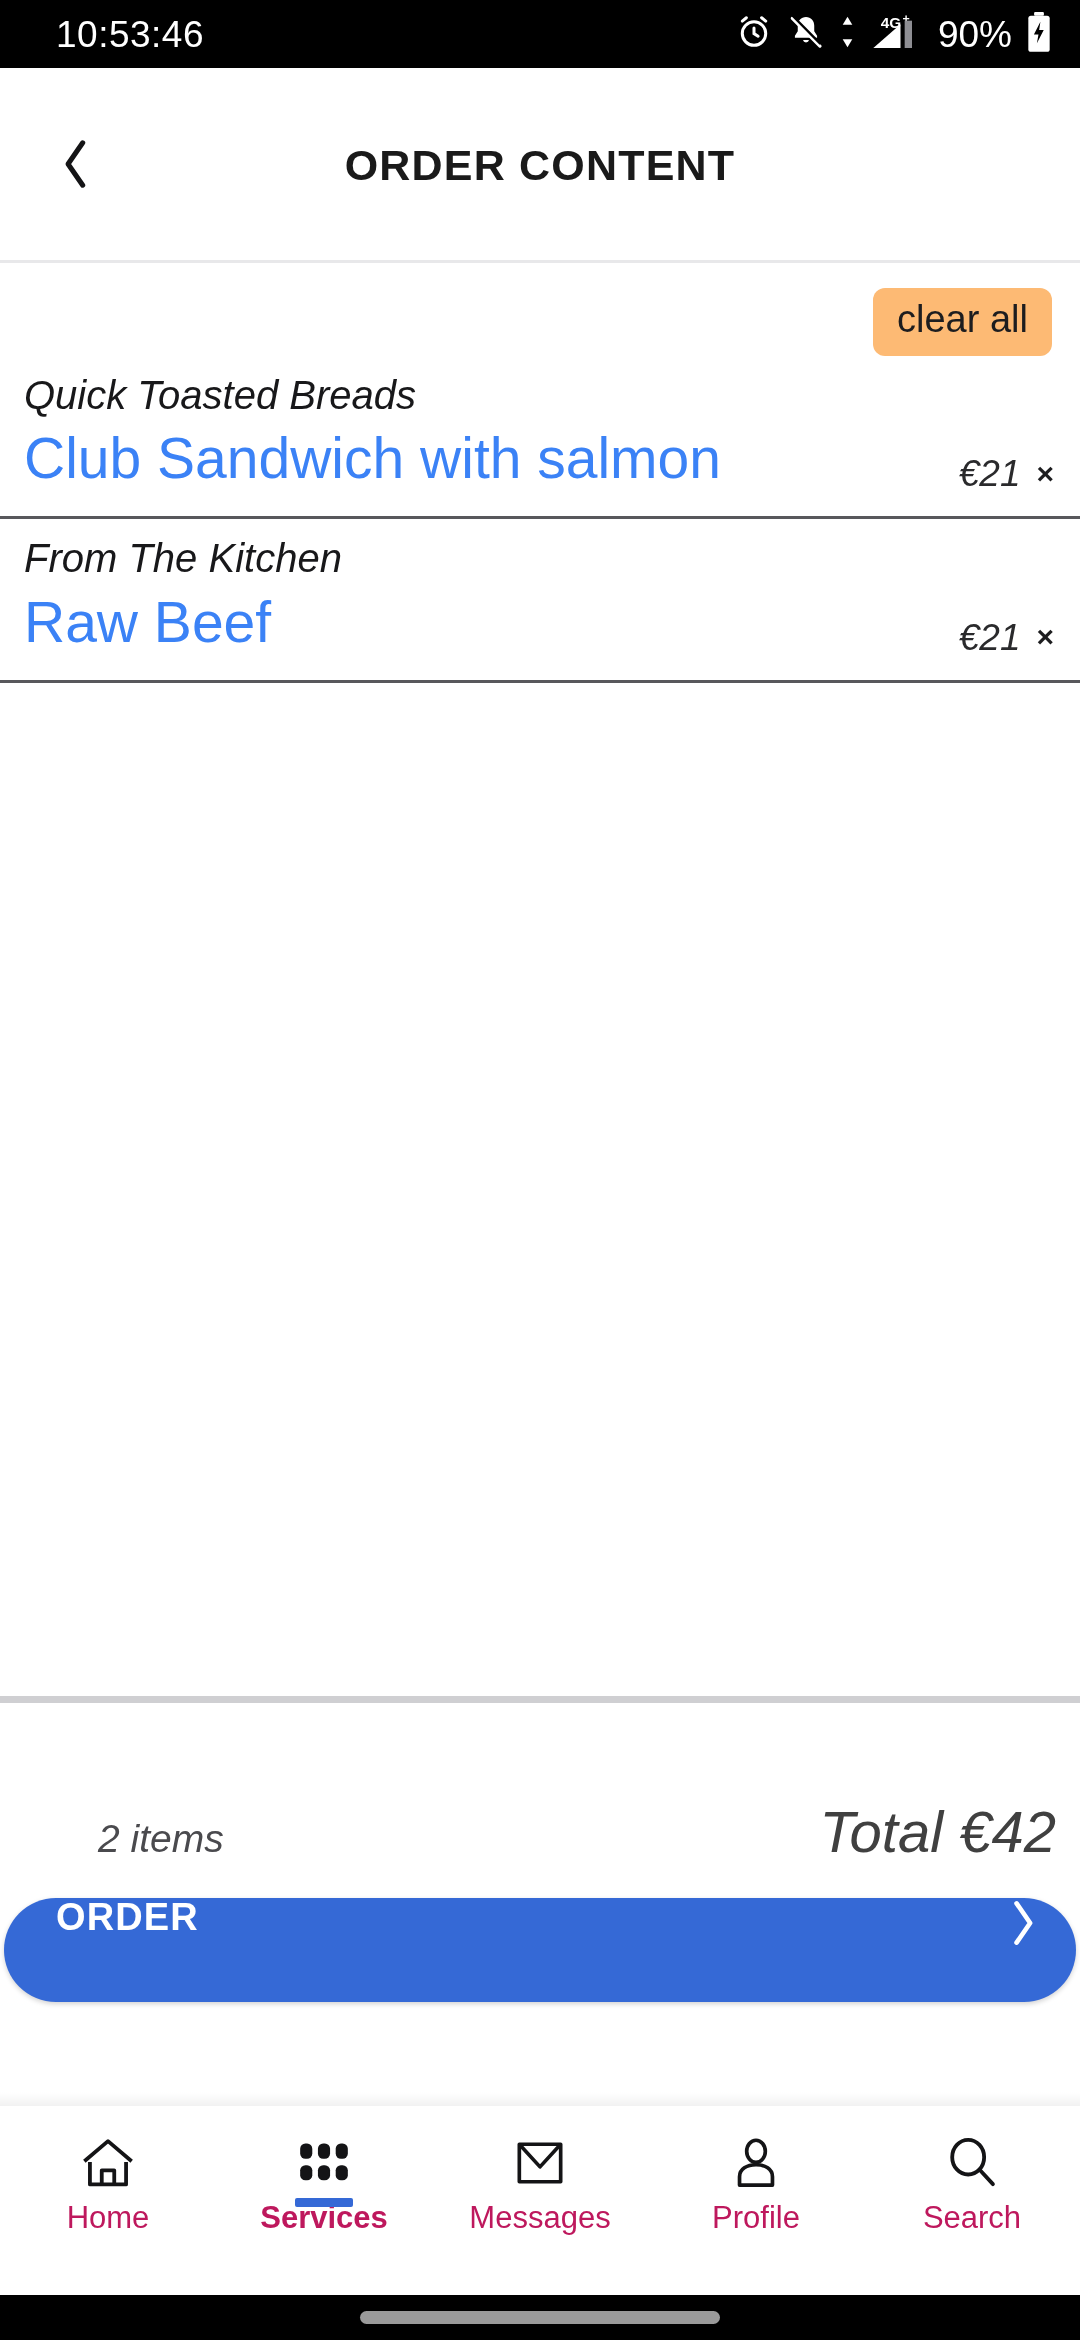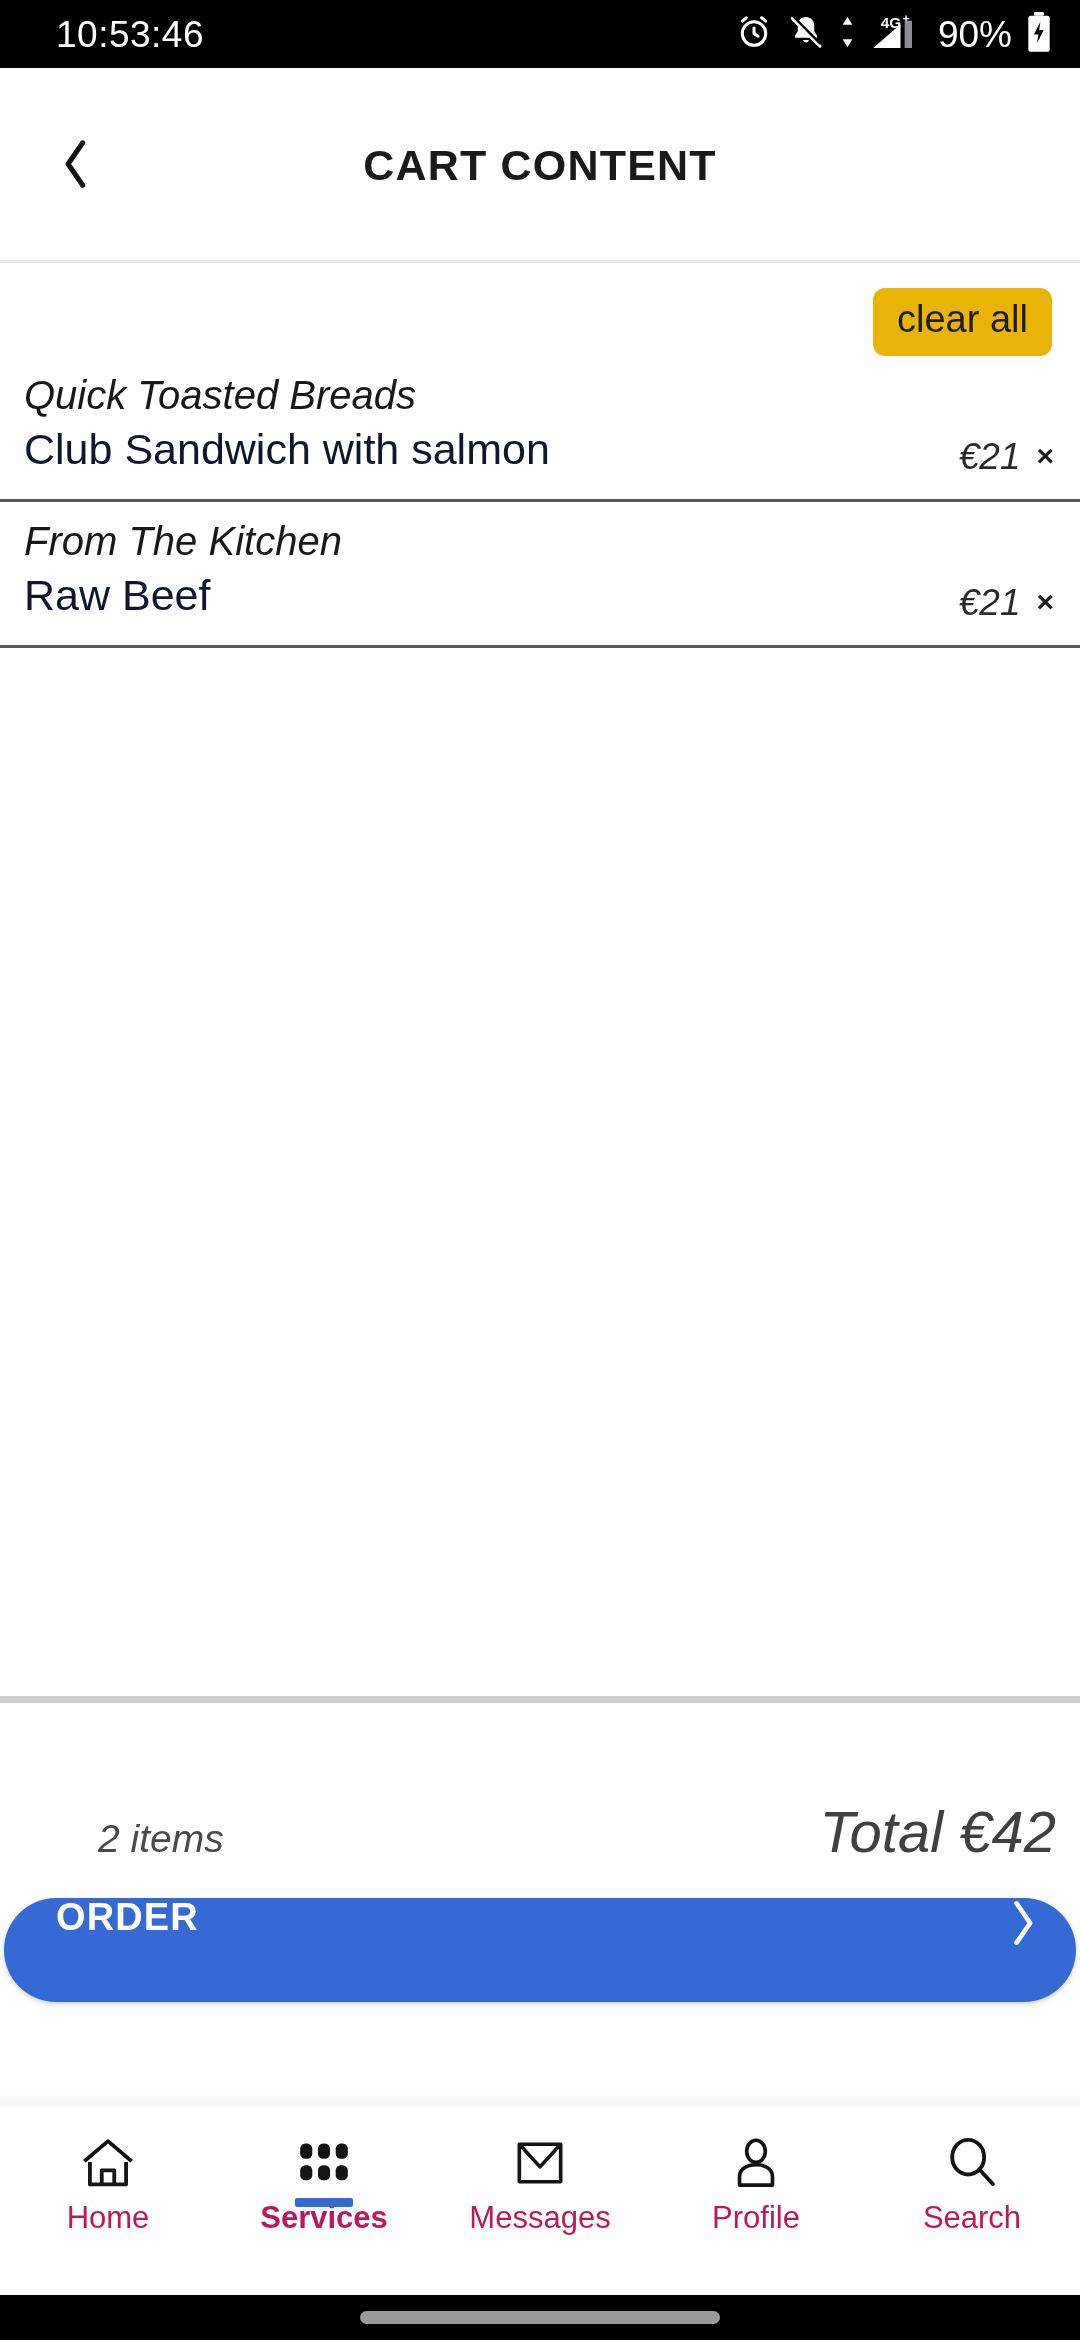--- a/index.html
+++ b/index.html
@@ -39,40 +39,40 @@
   }
   .header-rule{
     position:absolute; top:260px; left:0; width:1080px; height:3px; background:#e8e8ea;
   }
 
   
   .cart-area{ position:absolute; top:263px; left:0; width:1080px; height:1436px; background:#fff; }
 
   .clearall-row{ display:flex; justify-content:flex-end; padding:25px 28px 0 0; }
   .clear-all-btn{
-    background:#eab308; border:none; border-radius:12px;
+    background:#fdba74; border:none; border-radius:12px;
     padding:12px 24px 16px 24px;
     font-family:"Liberation Sans", sans-serif; font-size:38px; color:#1d1d1f;
     cursor:pointer; line-height:1.05;
   }
 
   .cart-row{
     position:relative; width:1080px; padding:14px 0 0 0;
     border-bottom:3px solid #58585c;
   }
   .cart-row .cat{
     font-size:40px; font-style:italic; color:#18181a;
     padding:0 0 2px 24px; line-height:1.28; white-space:nowrap;
   }
   .cart-row .bottomline{
     display:flex; align-items:flex-end; justify-content:space-between;
     padding:0 24px 22px 24px;
   }
   .cart-row .name{
-    font-size:43px; color:#0f172a; line-height:1.25; white-space:nowrap;
+    font-size:57px; color:#3b82f6; line-height:1.25; white-space:nowrap;
   }
   .price-wrap{ display:flex; align-items:center; gap:14px; padding-bottom:2px; }
   .price{ font-size:37px; font-style:italic; color:#2a2a2c; line-height:1; }
   .remove-x{
     background:none; border:none; cursor:pointer; padding:0 2px;
     font-size:30px; font-weight:bold; color:#1d1d1f; line-height:1;
   }
 
   
   .scroll-divider{
@@ -179,21 +179,21 @@
   </div>
 
   <div class="header">
     <button class="back-btn">
       <span>
         <svg width="34" height="54" viewBox="0 0 16 28" fill="none" stroke="#141416" stroke-width="2.6" stroke-linecap="round" stroke-linejoin="round">
           <path d="M12 3 4.4 14 12 25"></path>
         </svg>
       </span>
     </button>
-    <div class="page-title">CART CONTENT</div>
+    <div class="page-title">ORDER CONTENT</div>
   </div>
   <div class="header-rule"></div>
 
   <div class="cart-area">
 
     <div class="clearall-row">
       <button class="clear-all-btn">clear all</button>
     </div>
 
     <div class="cart-row">

